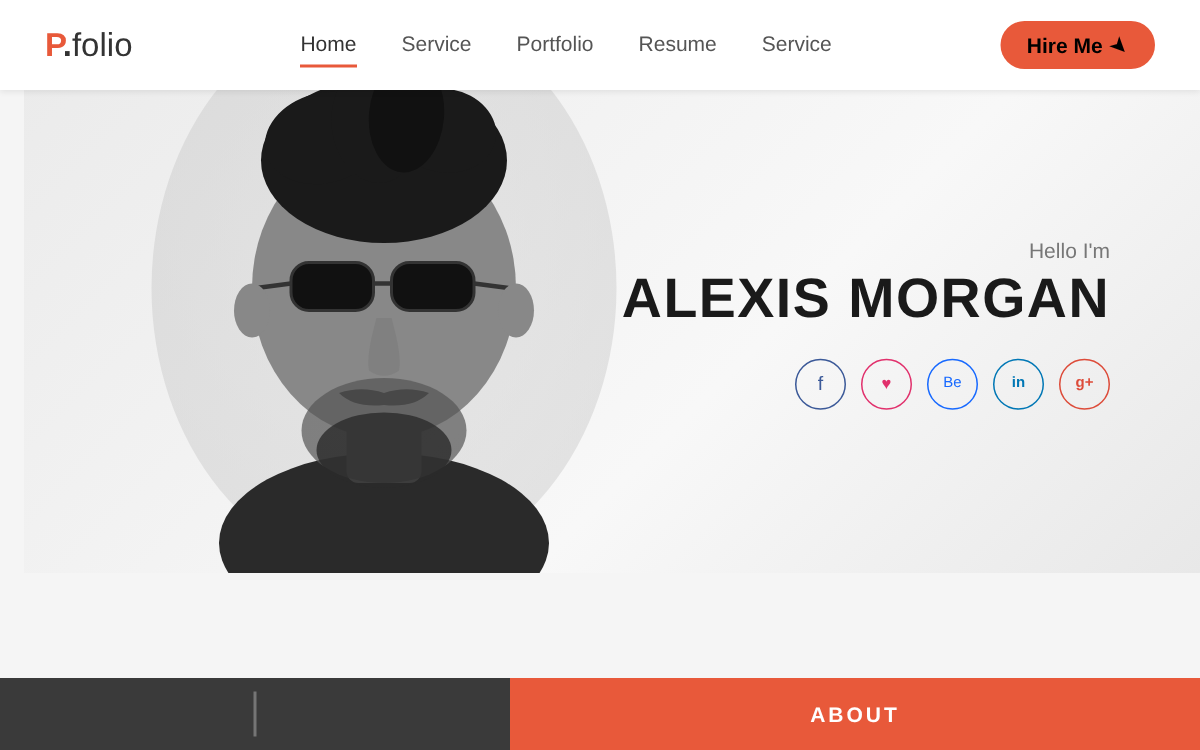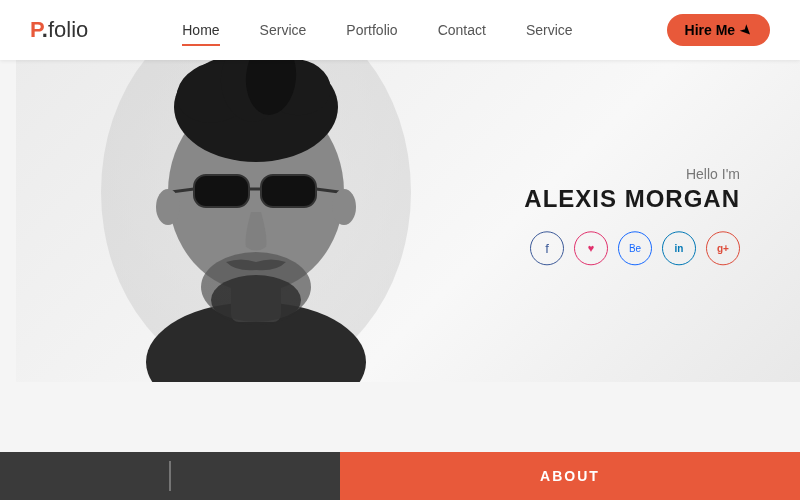--- a/index.html
+++ b/index.html
@@ -35,21 +35,21 @@
       color: #e8593a;
     }
     .logo span.folio {
       color: #333;
       font-weight: 400;
     }
 
     .nav-links {
       display: flex;
       align-items: center;
-      gap: 40px;
+      gap: 30px;
       list-style: none;
     }
     .nav-links li a {
       text-decoration: none;
       color: #555;
       font-size: 14px;
       font-weight: 500;
       padding-bottom: 4px;
       position: relative;
     }
@@ -118,21 +118,21 @@
       transform: translateY(-50%);
       text-align: right;
     }
     .hello-text {
       font-size: 14px;
       color: #777;
       margin-bottom: 4px;
       font-weight: 400;
     }
     .name-text {
-      font-size: 24px;
+      font-size: 37px;
       font-weight: 900;
       color: #1a1a1a;
       letter-spacing: 1px;
       line-height: 1.1;
       text-transform: uppercase;
       margin-bottom: 19px;
     }
     .title-text {
       font-size: 15px;
       color: #555;
@@ -213,21 +213,21 @@
     <li class="active">
       <a href="#">Home</a>
     </li>
     <li>
       <a href="#">Service</a>
     </li>
     <li>
       <a href="#">Portfolio</a>
     </li>
     <li>
-      <a href="#">Contact</a>
+      <a href="#">Resume</a>
     </li>
     <li>
       <a href="#">Service</a>
     </li>
   </ul>
 
   <button class="hire-btn">
     <span>Hire Me</span>
     <span class="send-icon">➤</span>
   </button>

